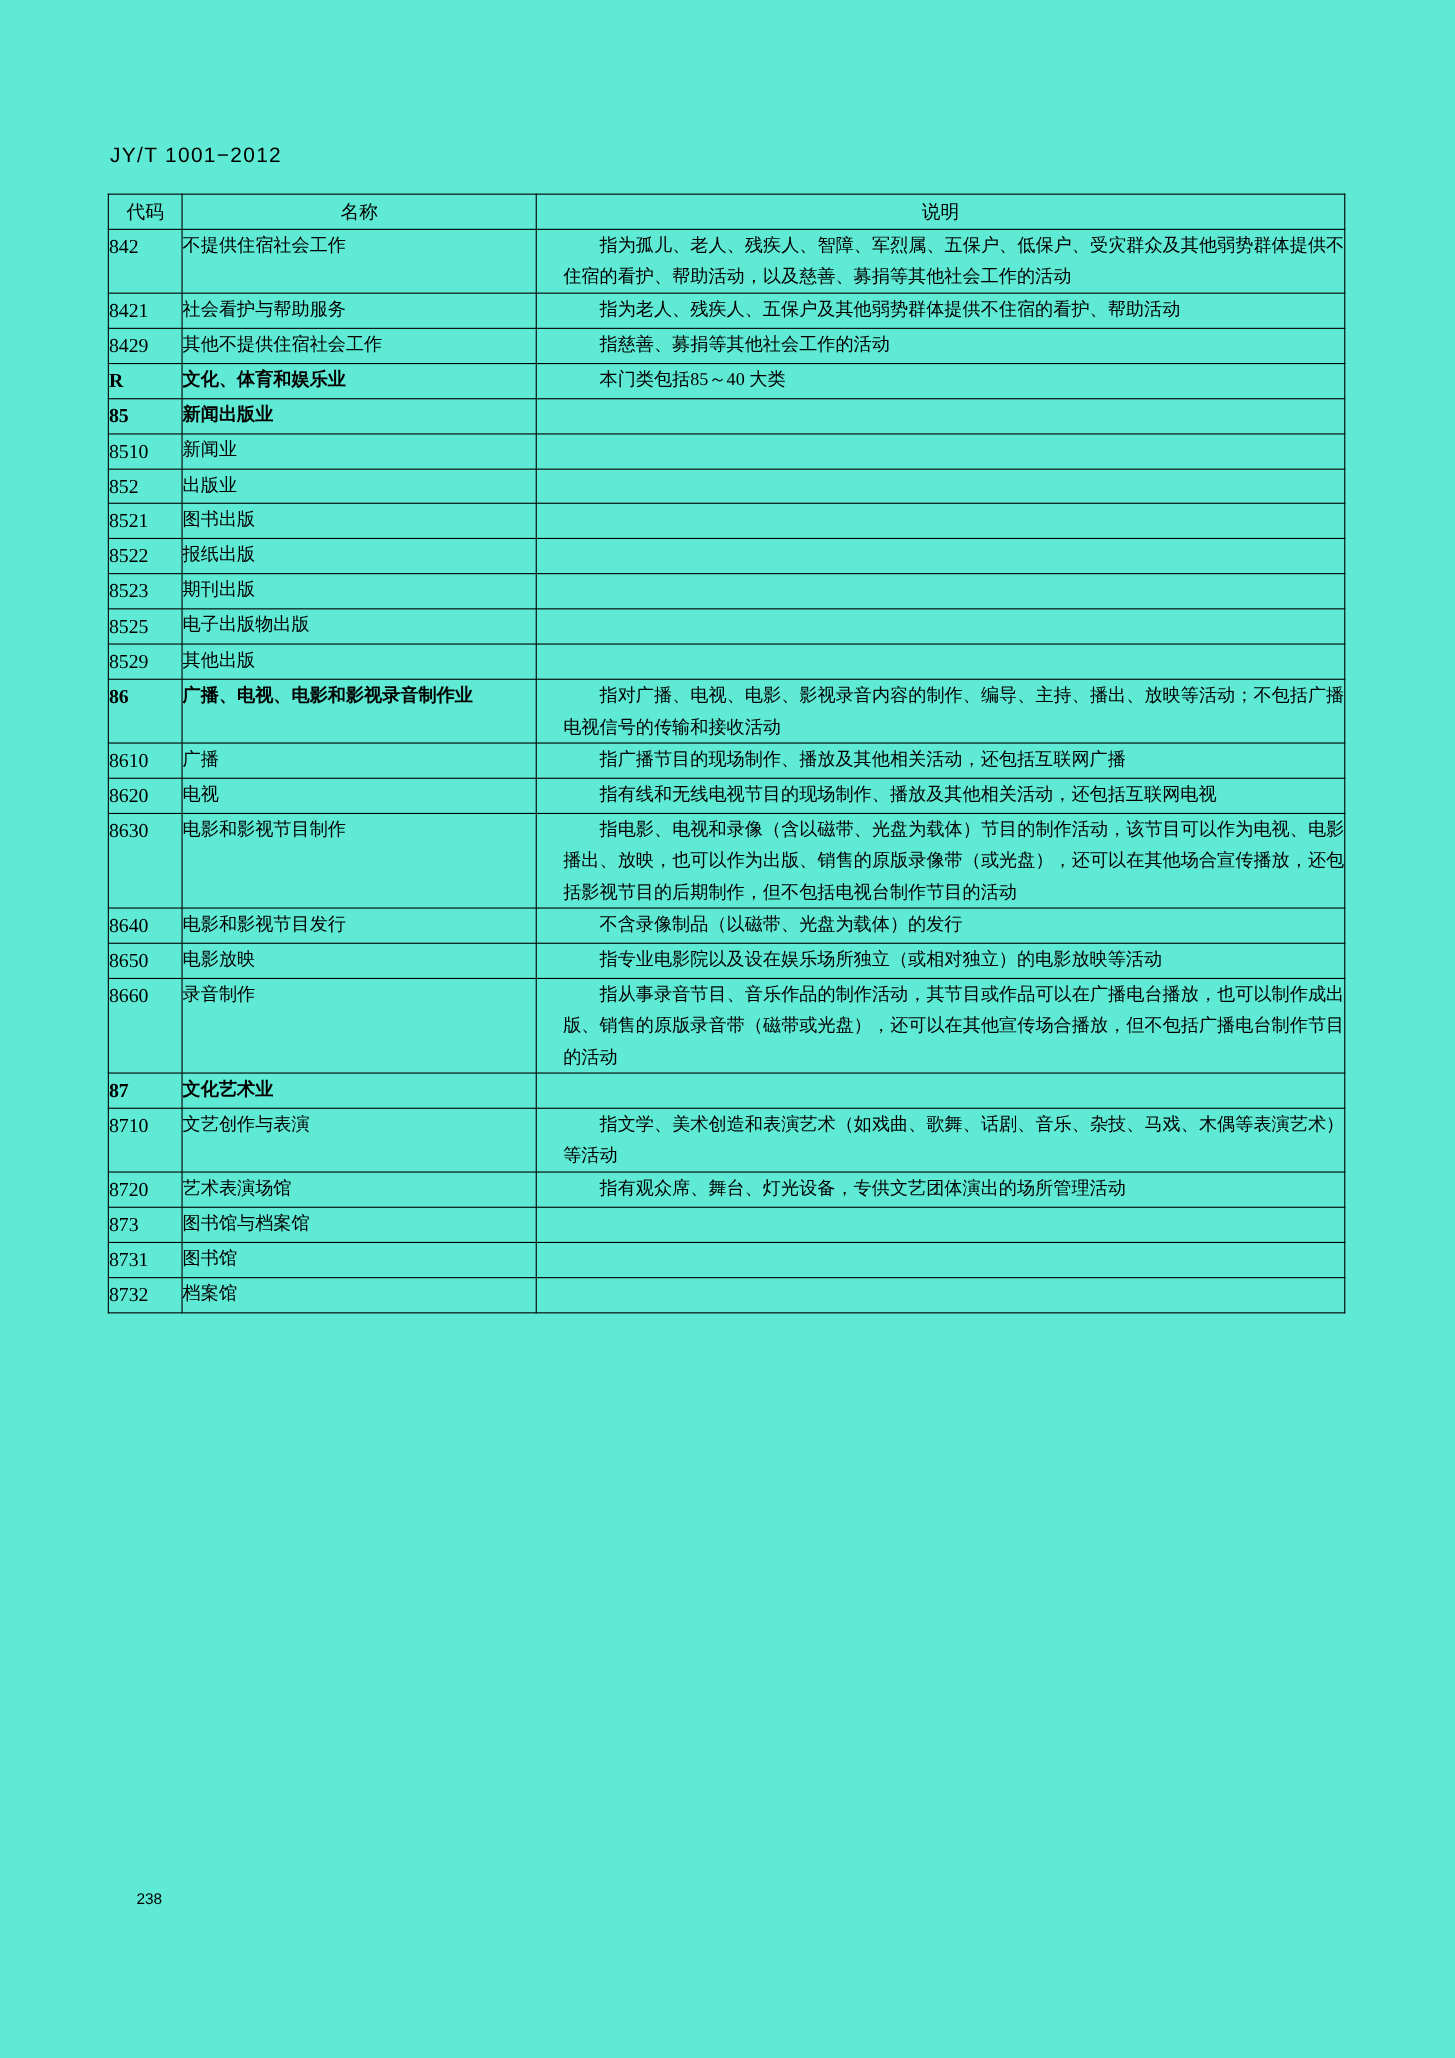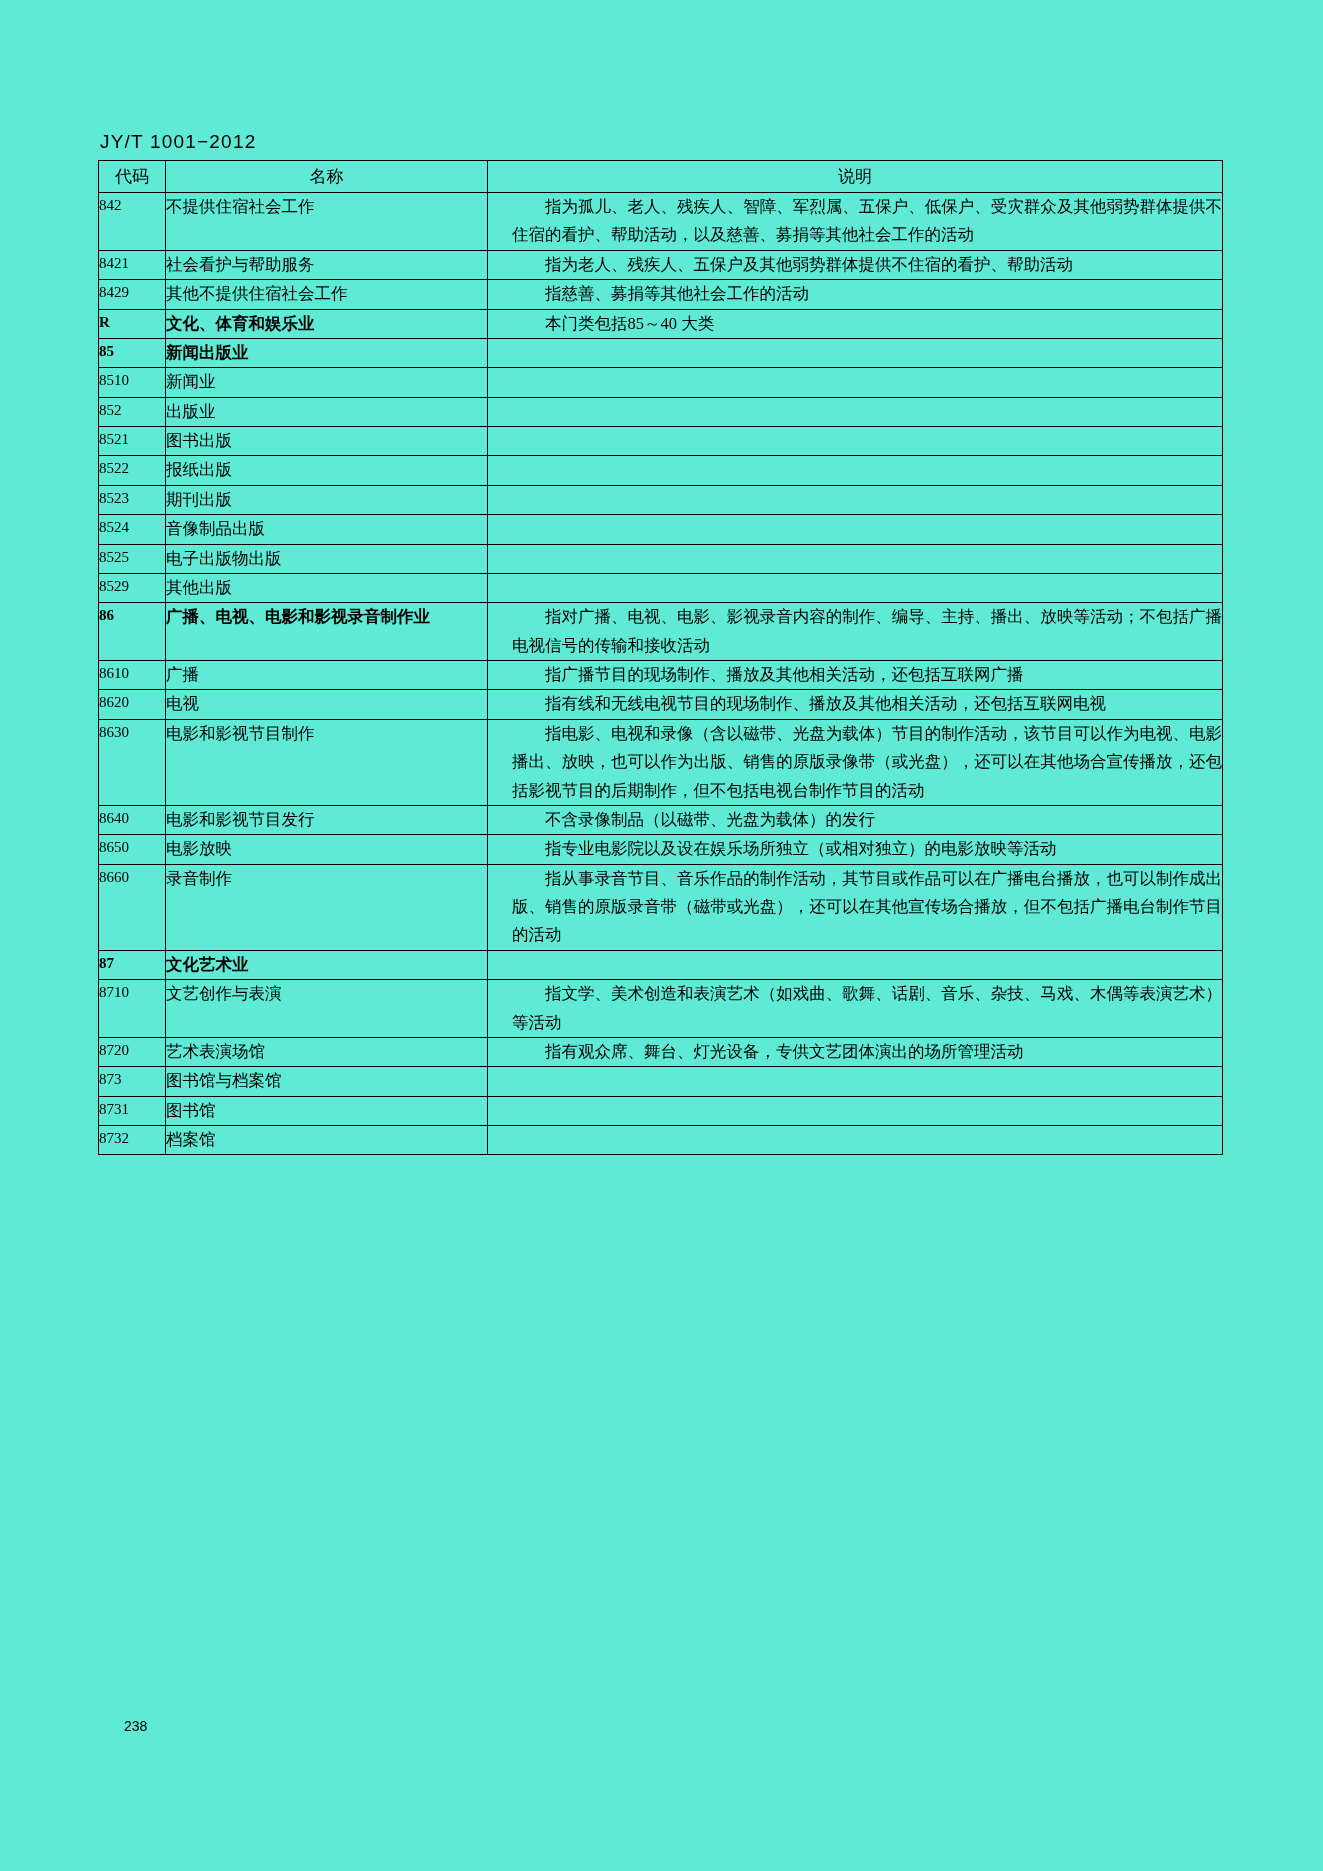--- a/index.html
+++ b/index.html
@@ -24,21 +24,21 @@
     left: 100px;
     top: 131px;
     font-size: 19px;
     letter-spacing: 1.2px;
     font-family: "Liberation Sans", sans-serif;
     white-space: nowrap;
   }
   .table-wrap {
     position: absolute;
     left: 98px;
-    top: 160px;
+    top: 176px;
     width: 1124px;
     font-family: Liberation Serif, serif;
   }
   table.cls {
     border-collapse: collapse;
     width: 100%;
     table-layout: fixed;
   }
   table.cls col.c-code { width: 67px; }
   table.cls col.c-name { width: 322px; }
@@ -53,21 +53,21 @@
     text-align: center;
     font-weight: normal;
     font-size: 17px;
     height: 31px;
     line-height: 31px;
     padding: 0 4px;
   }
   td.code {
     text-align: left;
     padding: 6px 0 6px 10px;
-    font-size: 15px;
+    font-size: 18px;
     line-height: 1.72;
     white-space: nowrap;
   }
   td.name {
     padding: 6px 0 6px 12px;
     font-size: 16.5px;
     line-height: 1.72;
   }
   td.desc {
     padding: 6px 10px 6px 8px;
@@ -179,27 +179,20 @@
             </td>
           </tr>
           <tr>
             <td class="code">8523</td>
             <td class="name">期刊出版</td>
             <td class="desc">
               <span class="ind"></span>
             </td>
           </tr>
           <tr>
-            <td class="code">8524</td>
-            <td class="name">音像制品出版</td>
-            <td class="desc">
-              <span class="ind"></span>
-            </td>
-          </tr>
-          <tr>
             <td class="code">8525</td>
             <td class="name">电子出版物出版</td>
             <td class="desc">
               <span class="ind"></span>
             </td>
           </tr>
           <tr>
             <td class="code">8529</td>
             <td class="name">其他出版</td>
             <td class="desc">

